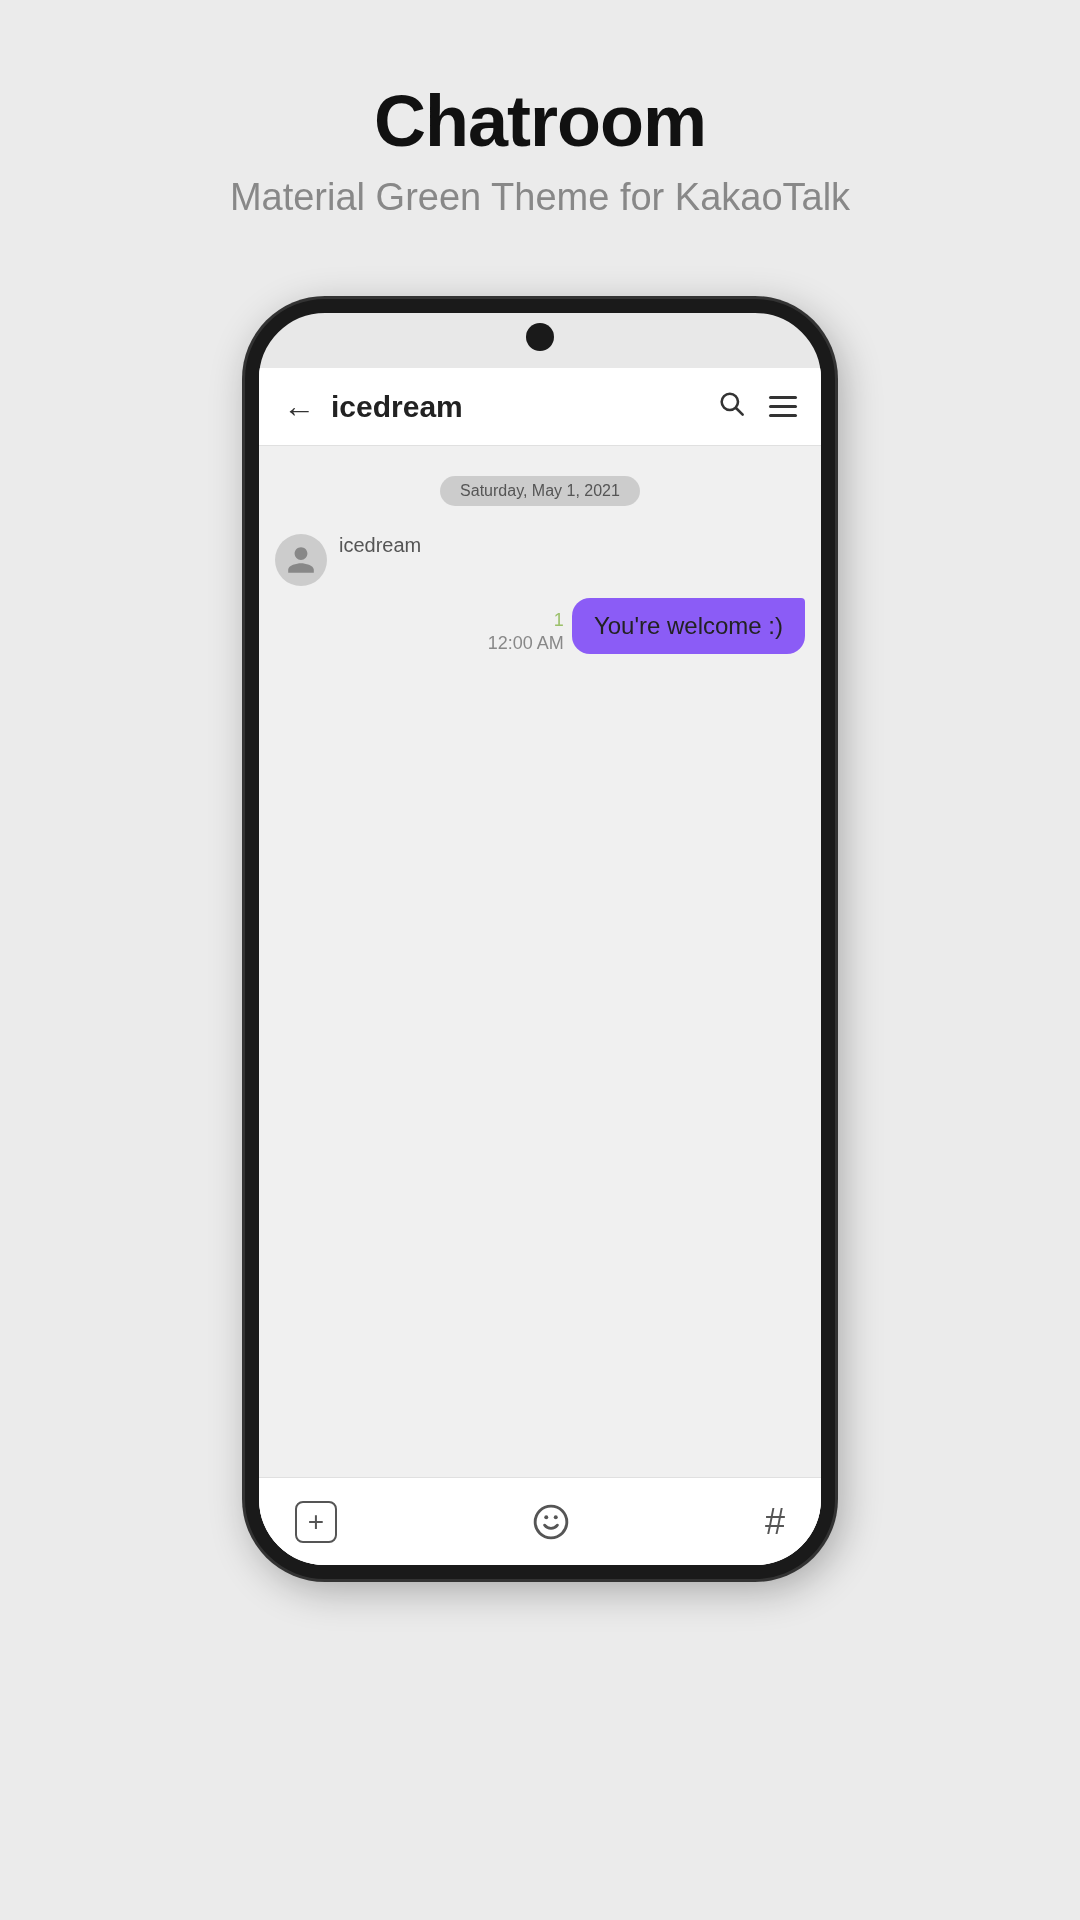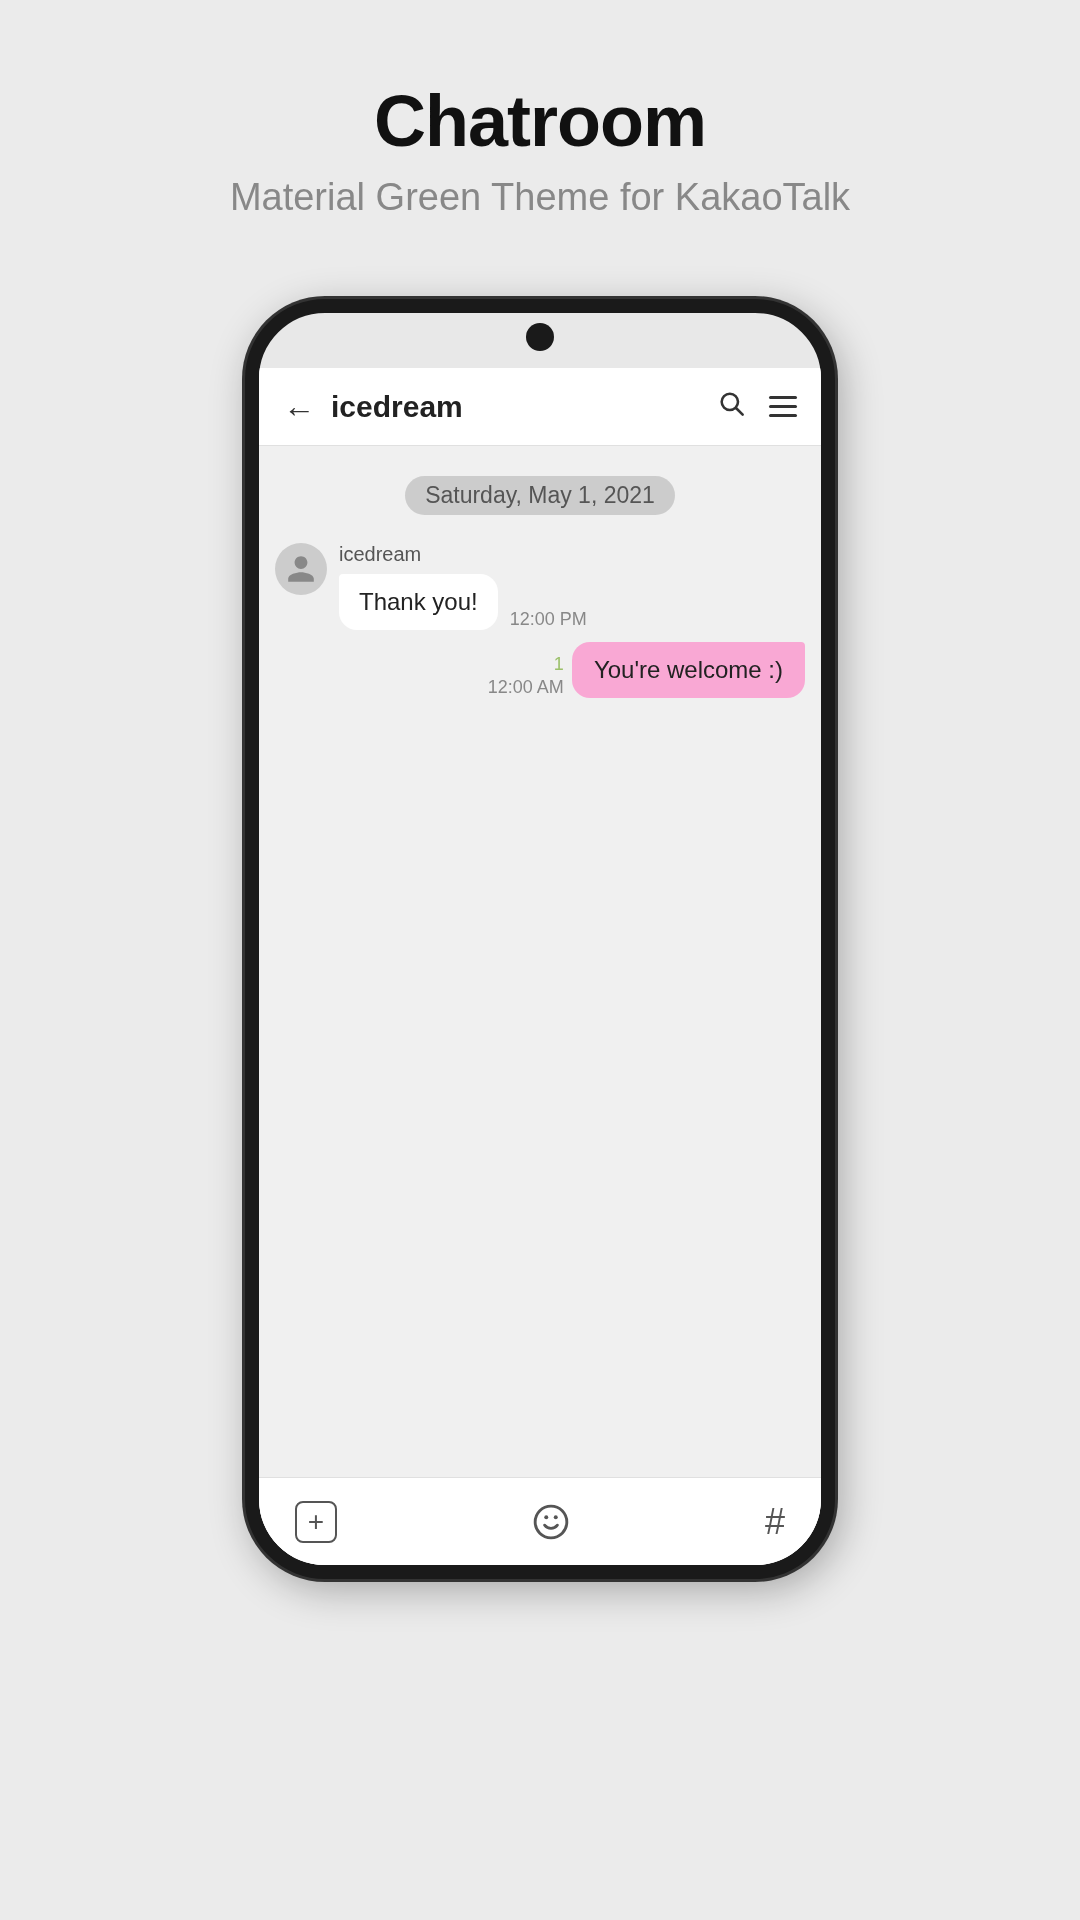--- a/index.html
+++ b/index.html
@@ -157,21 +157,21 @@
     
     .date-stamp {
       display: flex;
       justify-content: center;
       margin: 10px 0 16px;
     }
 
     .date-stamp-label {
       background: rgba(0,0,0,0.15);
       color: #555;
-      font-size: 23px;
+      font-size: 16px;
       padding: 6px 20px;
       border-radius: 20px;
     }
 
     
     .msg-received {
       display: flex;
       align-items: flex-start;
       gap: 12px;
     }
@@ -250,21 +250,21 @@
       font-weight: 500;
     }
 
     .msg-time-sent {
       font-size: 18px;
       color: #888;
       margin-left: 11px;
     }
 
     .msg-bubble-sent {
-      background: #f9a8d4;
+      background: #8b5cf6;
       border-radius: 18px 4px 18px 18px;
       padding: 14px 22px;
       font-size: 24px;
       color: #222;
       max-width: 340px;
     }
 
     
     .chat-toolbar {
       height: 88px;
@@ -345,24 +345,20 @@
         </div>
 
         <div class="msg-received">
           <div class="avatar">
             <svg viewBox="0 0 24 24" xmlns="http://www.w3.org/2000/svg">
               <path d="M12 12c2.7 0 4.8-2.1 4.8-4.8S14.7 2.4 12 2.4 7.2 4.5 7.2 7.2 9.3 12 12 12zm0 2.4c-3.2 0-9.6 1.6-9.6 4.8v2.4h19.2v-2.4c0-3.2-6.4-4.8-9.6-4.8z"></path>
             </svg>
           </div>
           <div class="msg-received-content">
             <span class="msg-sender-name">icedream</span>
-            <div class="msg-received-row">
-              <div class="msg-bubble-received">Thank you!</div>
-              <span class="msg-time-received">12:00 PM</span>
-            </div>
           </div>
         </div>
 
         <div class="msg-sent">
           <div class="msg-sent-meta">
             <span class="msg-unread-count">1</span>
             <span class="msg-time-sent">12:00 AM</span>
           </div>
           <div class="msg-bubble-sent">You're welcome :)</div>
         </div>

